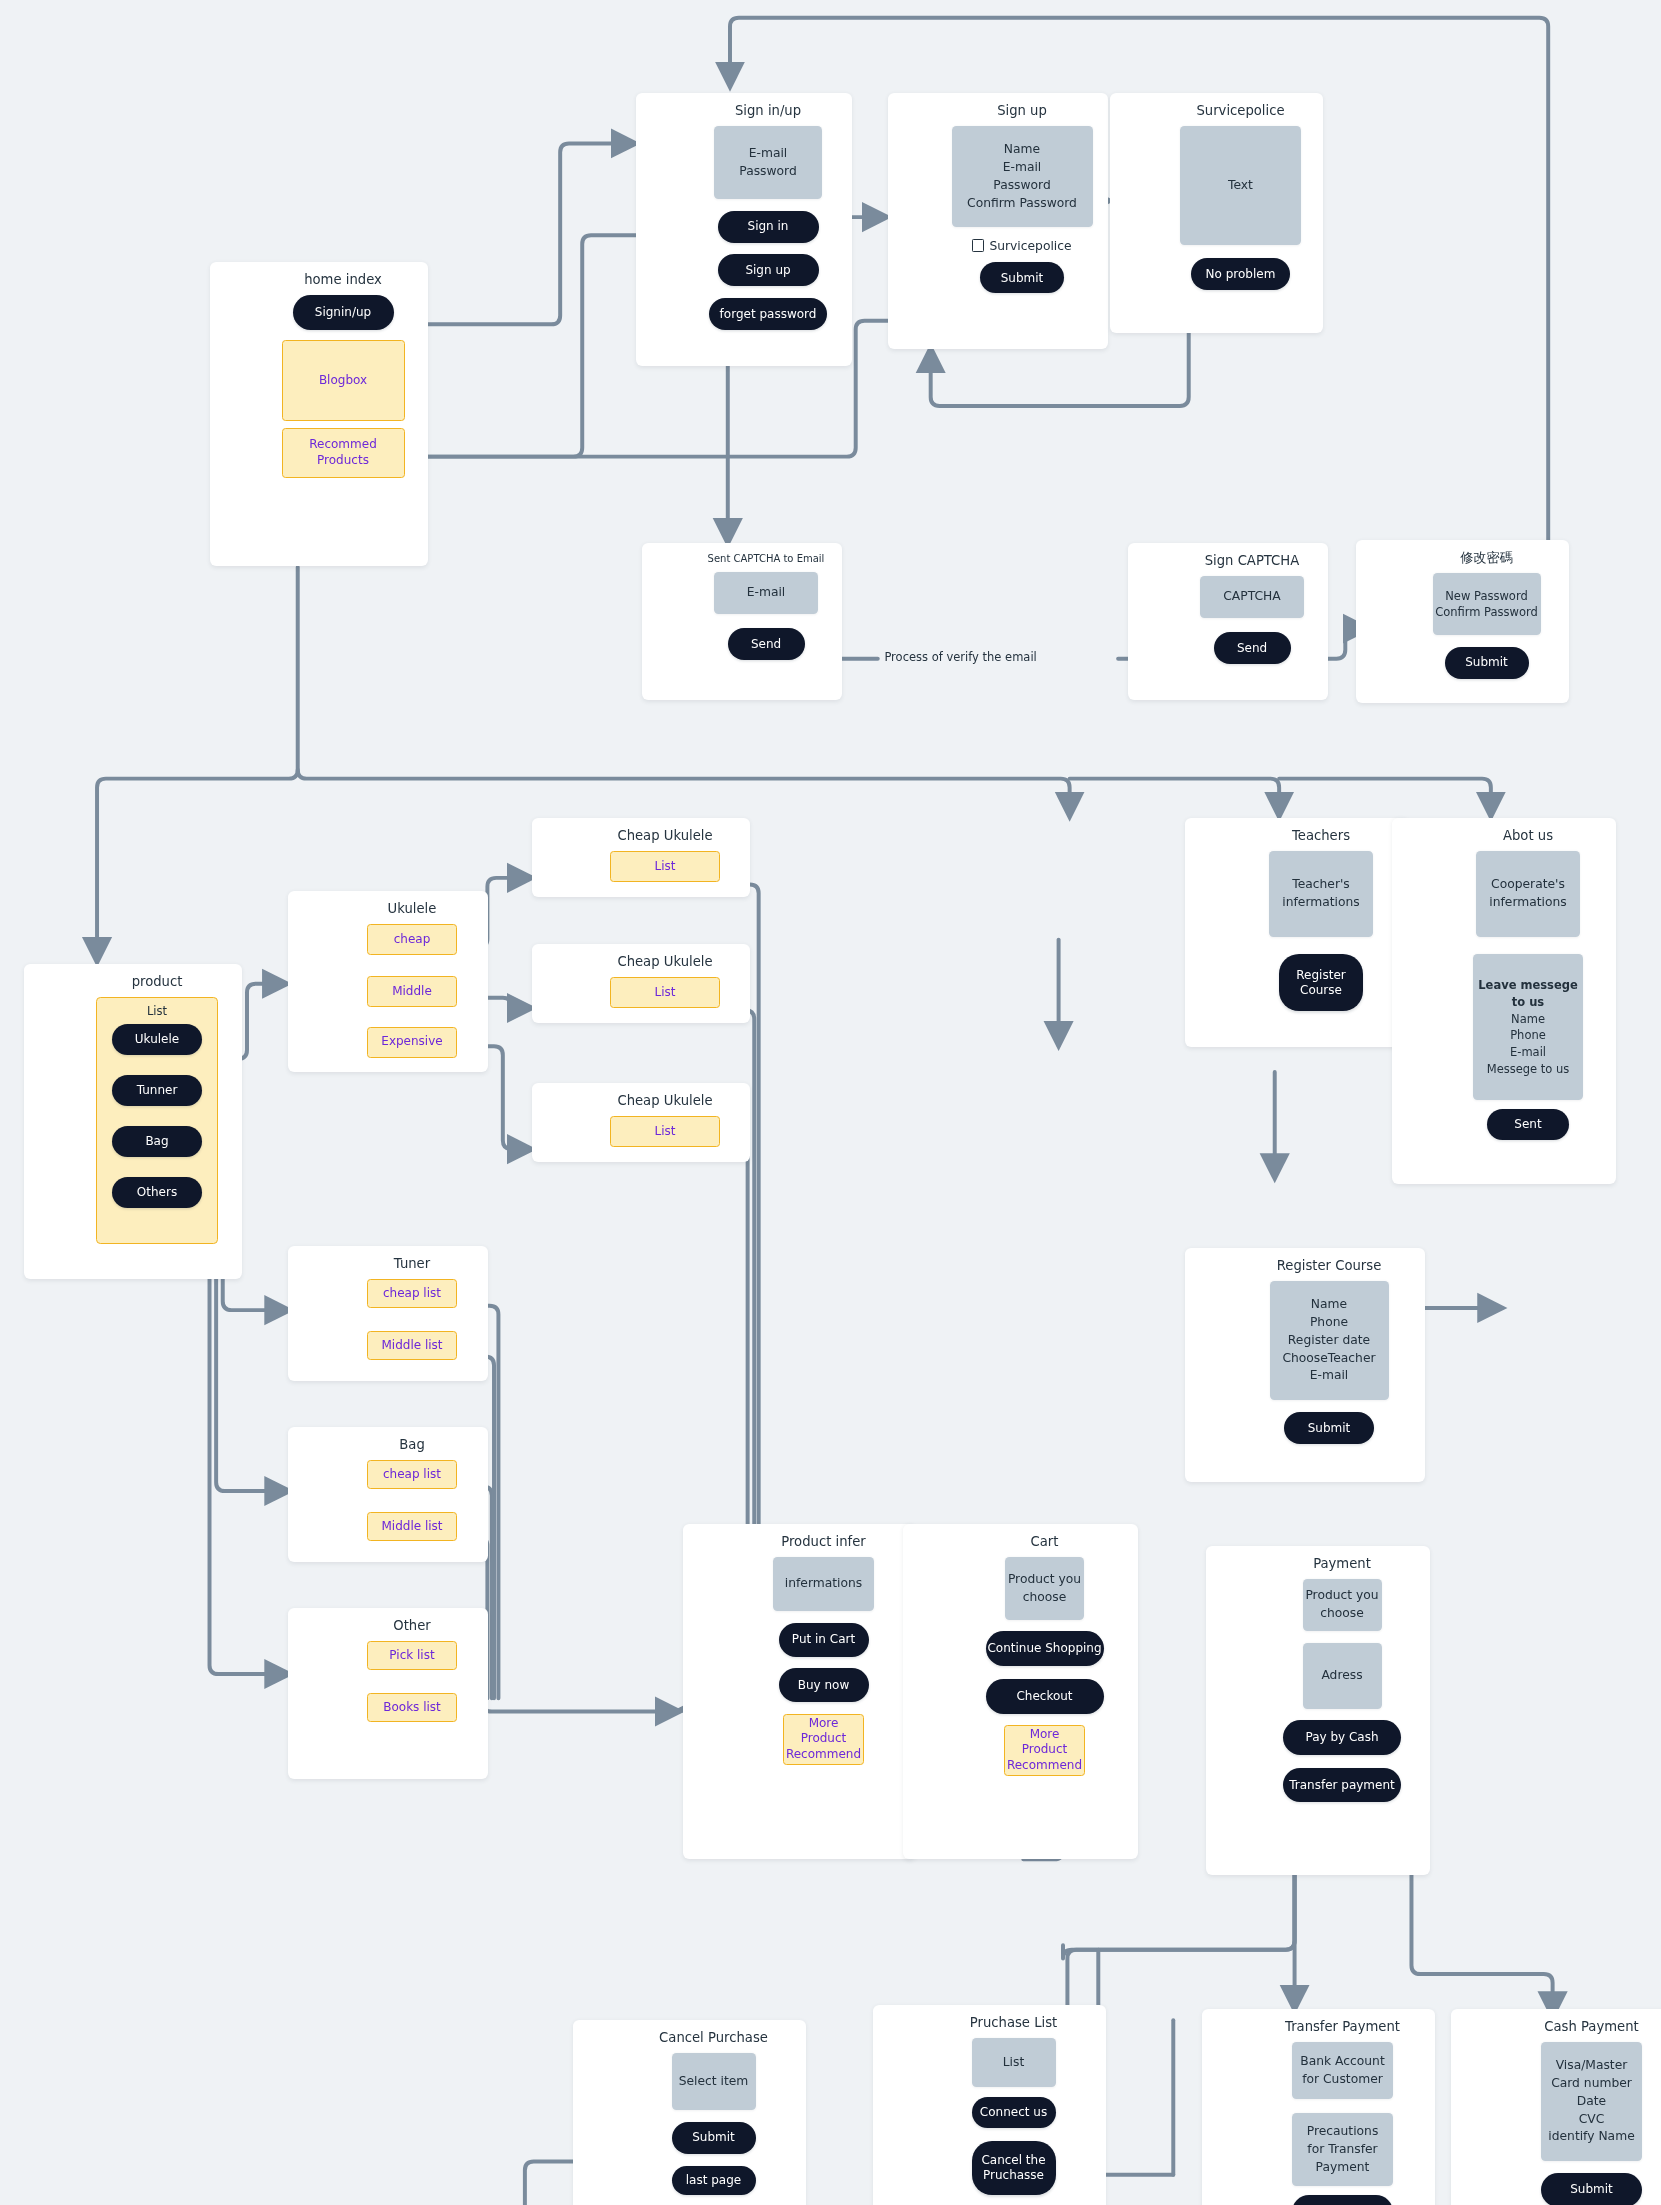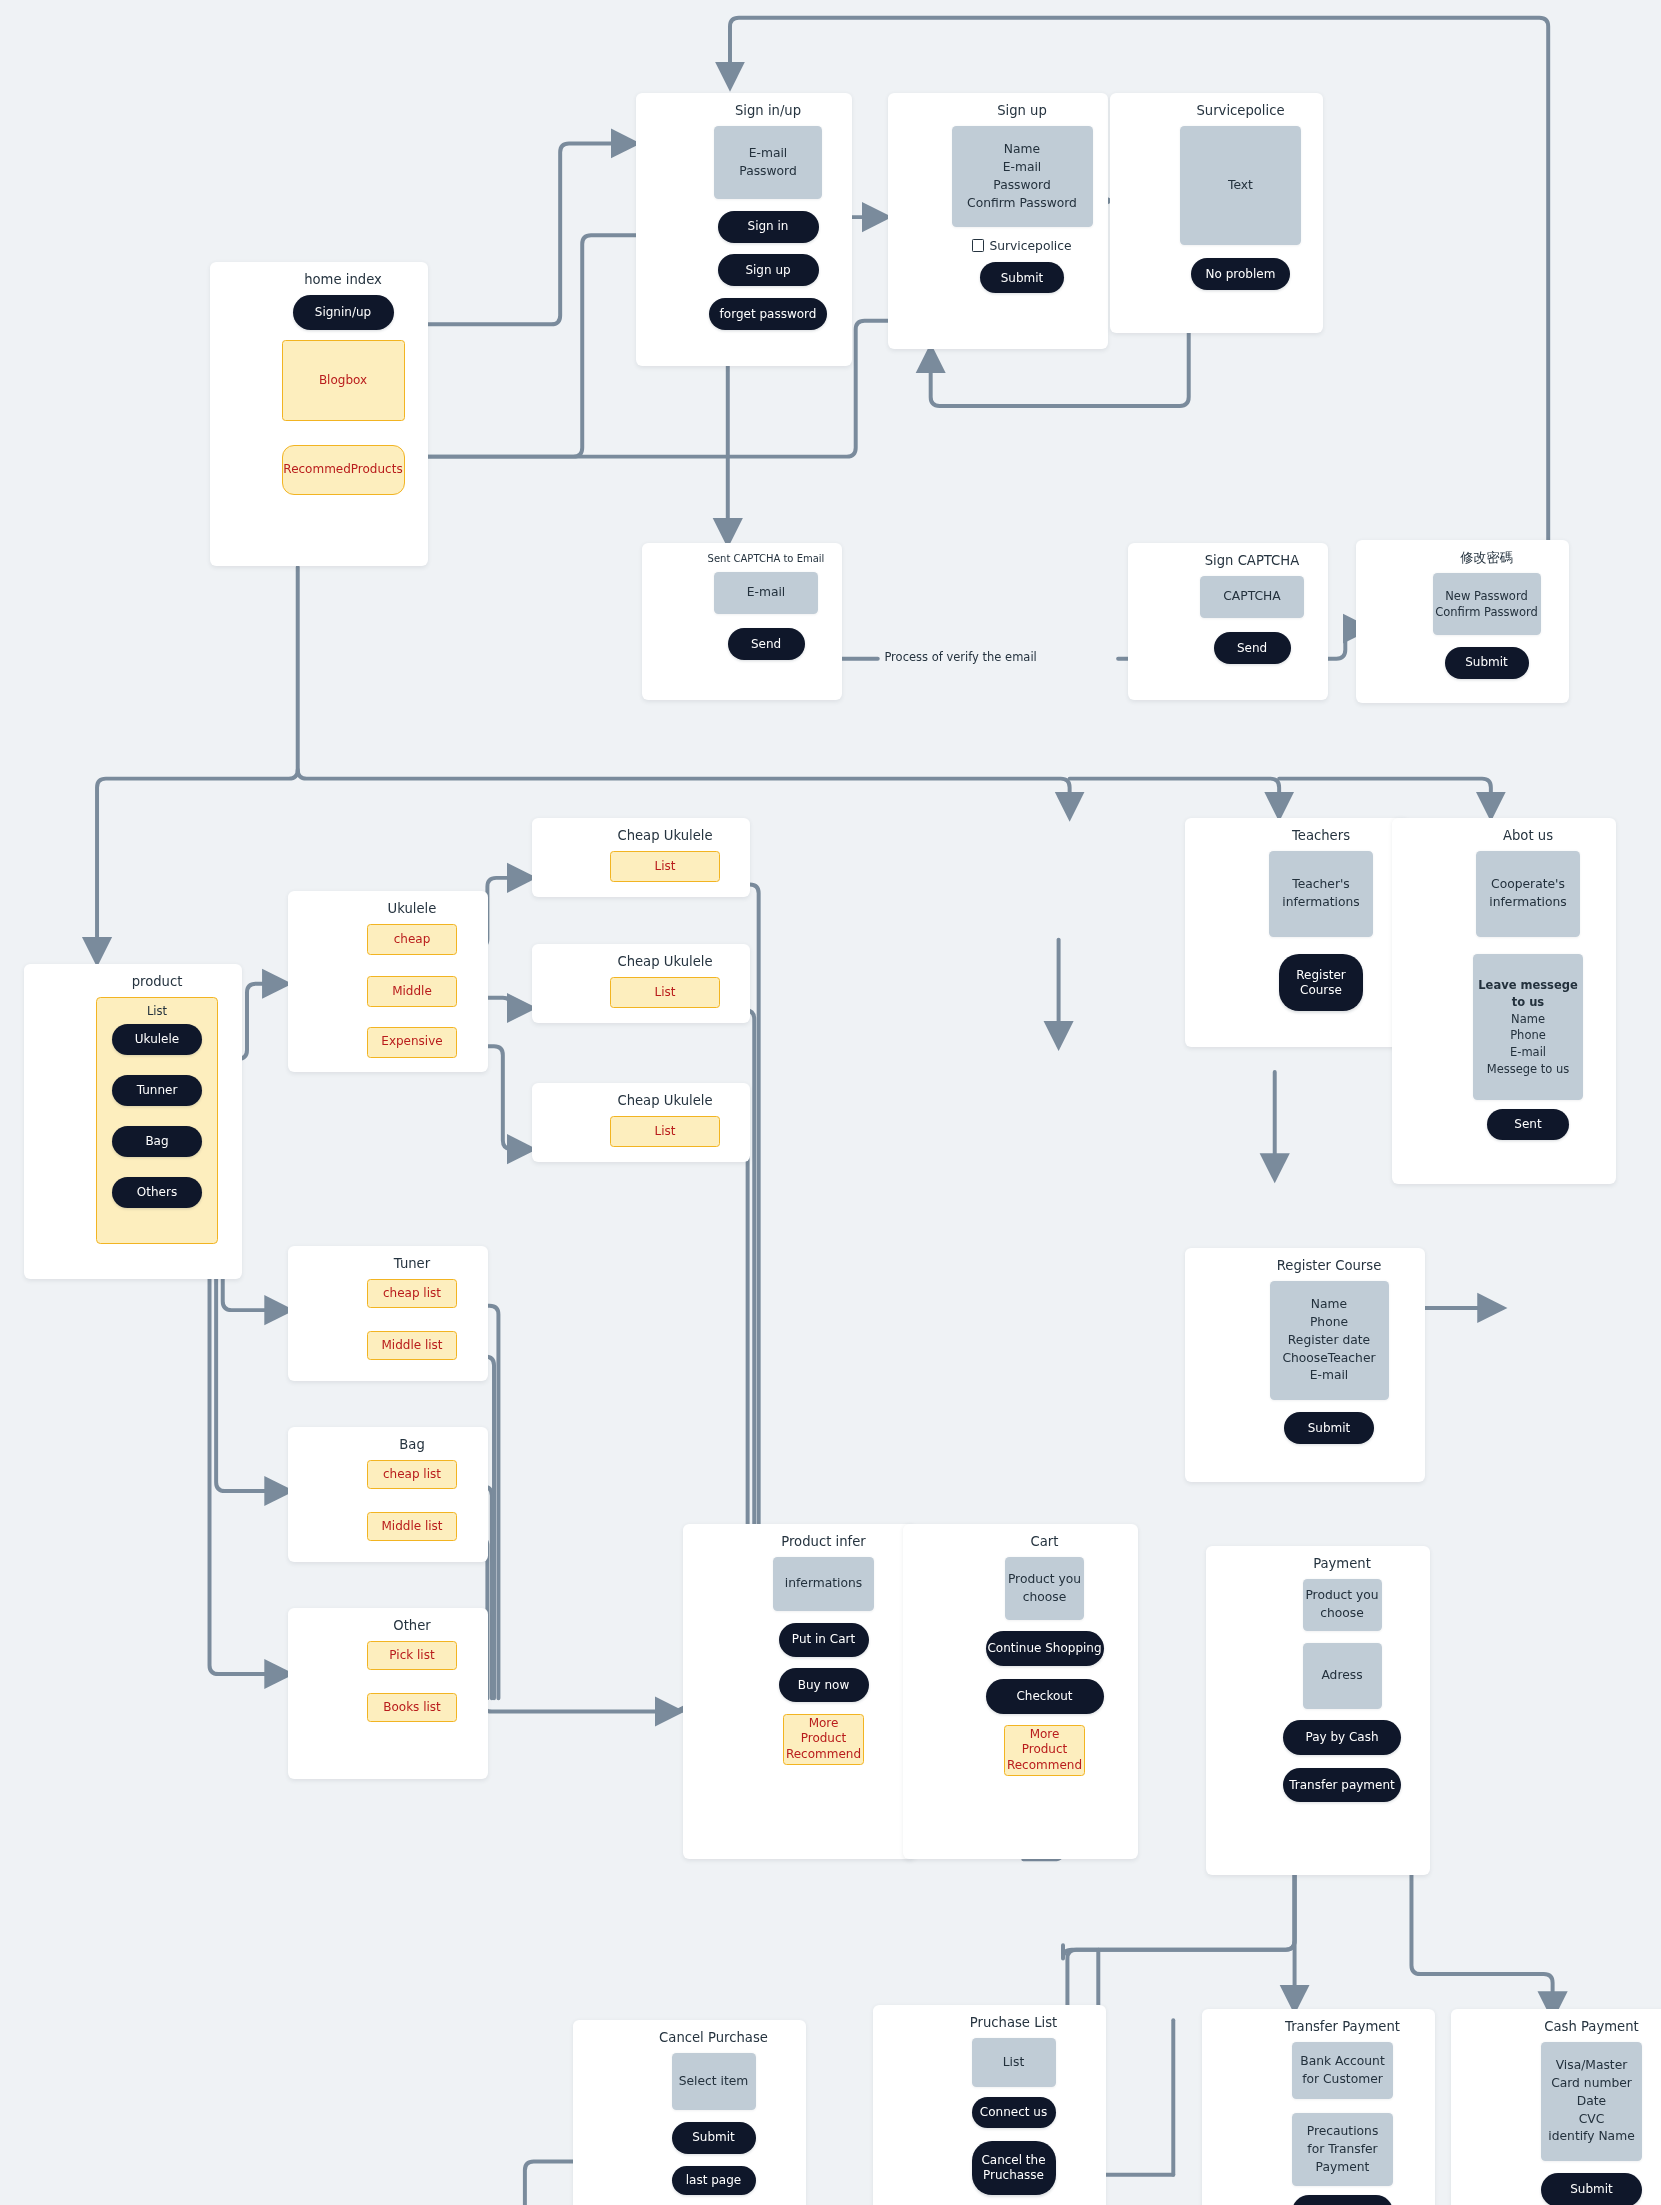--- a/index.html
+++ b/index.html
@@ -18,21 +18,21 @@
         display:flex;flex-direction:column;align-items:center;justify-content:center;
         text-align:center;line-height:1.45;box-shadow:0 0.9px 2.2px rgba(40,55,70,.07);}
   .grey .ln{display:block;}
   .grey .hd{font-weight:bold;}
 
   .pill{background:#0f172a;color:#fff;border-radius:441px;font-size:12px;
         display:flex;align-items:center;justify-content:center;text-align:center;
         line-height:1.22;box-shadow:0 1.3px 2.6px rgba(40,55,70,.16);}
   .pill.soft{border-radius:20px;}
 
-  .yellow{background:#fdeebe;border:1.3px solid #f2b422;border-radius:3.5px;color:#b91c1c;
+  .yellow{background:#fdeebe;border:1.3px solid #f2b422;border-radius:3.5px;color:#6d28d9;
           font-size:12px;display:flex;align-items:center;justify-content:center;
           text-align:center;line-height:1.3;}
 
   .grouplist{background:#fdeebe;border:1.3px solid #f2b422;border-radius:4.4px;
              display:flex;flex-direction:column;align-items:center;}
   .grouplist .glabel{font-size:11.5px;color:#23313d;margin:6.2px 0 5.3px 0;}
 
   .edgelabel{position:absolute;font-size:11.5px;color:#25333f;background:#eff2f5;
              padding:0 4.4px;white-space:nowrap;}
 
@@ -139,21 +139,21 @@
 
       <path d="M2660,4930 L2400,4930" marker-end="url(#ah)"></path>
       <path d="M2660,4930 L2660,4580"></path>
     </g>
   </svg>
 
   <div class="card" style="left:210px;top:262px;width:170px;height:304px;">
     <div class="card-title">home index</div>
     <div class="pill" style="width:101px;height:35px;">Signin/up</div>
     <div class="yellow" style="width:121px;height:79px;margin-top:9.7px;">Blogbox</div>
-    <div class="yellow" style="width:121px;height:48px;margin-top:24px;flex-direction:row;border-radius:12px;">
+    <div class="yellow" style="width:121px;height:48px;margin-top:7px;flex-direction:column;">
       <span>Recommed</span>
       <span>Products</span>
     </div>
   </div>
 
   <div class="card" style="left:636px;top:93px;width:168px;height:273px;">
     <div class="card-title">Sign in/up</div>
     <div class="grey" style="width:108px;height:73px;">
       <span class="ln">E-mail</span>
       <span class="ln">Password</span>

